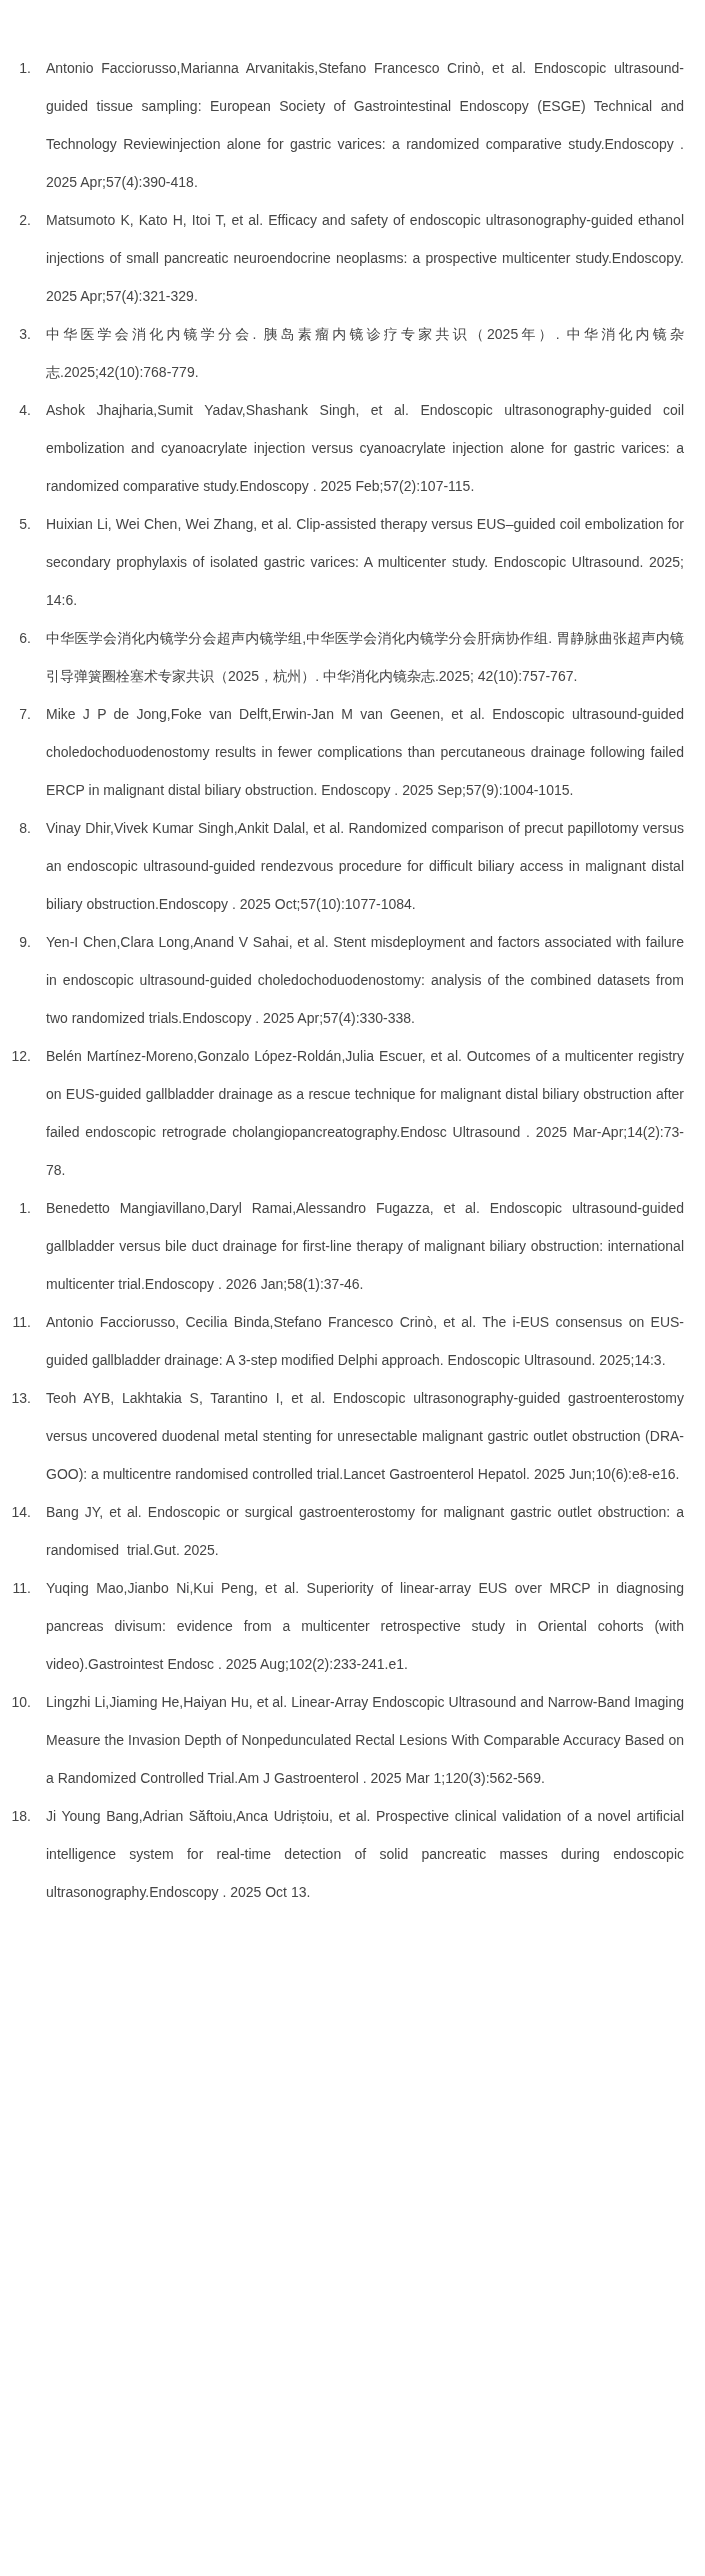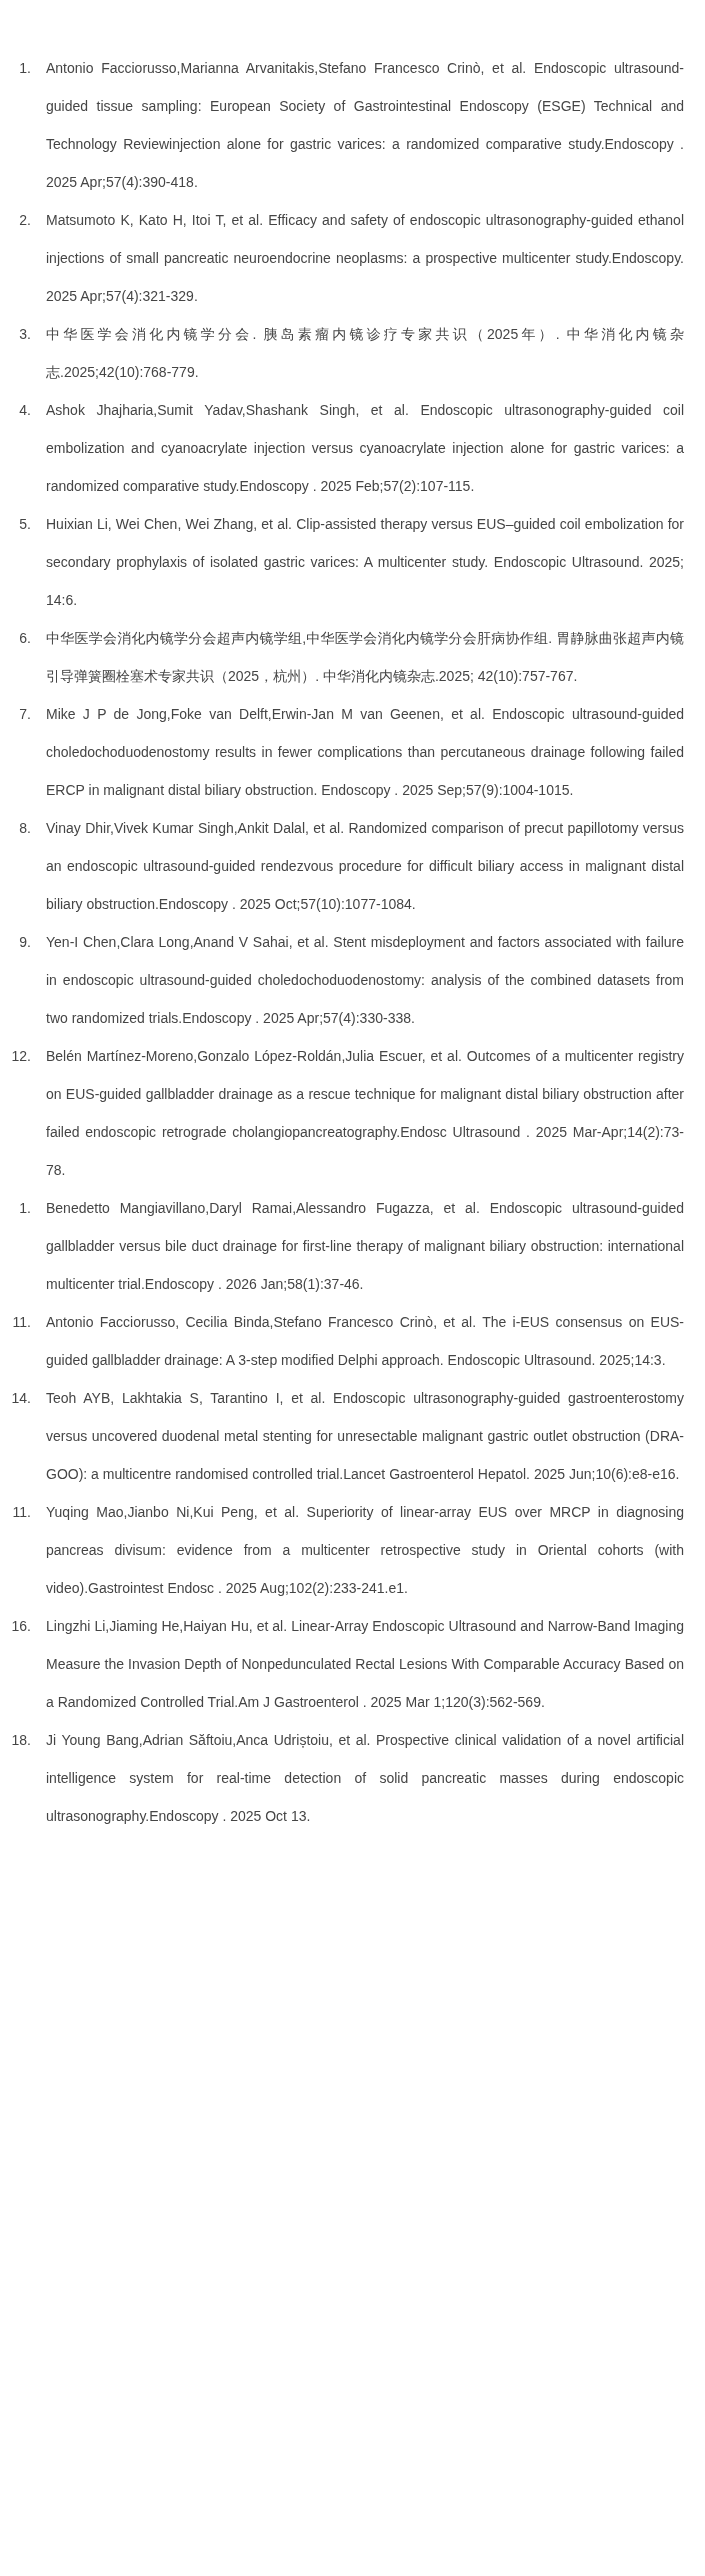--- a/index.html
+++ b/index.html
@@ -101,32 +101,36 @@
     <span class="ref-num">1.</span>
     <span class="ref-text">Benedetto Mangiavillano,Daryl Ramai,Alessandro Fugazza, et al. Endoscopic ultrasound-guided gallbladder versus bile duct drainage for first-line therapy of malignant biliary obstruction: international multicenter trial.Endoscopy . 2026 Jan;58(1):37-46.</span>
   </li>
 
   <li class="ref-item">
     <span class="ref-num">11.</span>
     <span class="ref-text">Antonio Facciorusso, Cecilia Binda,Stefano Francesco Crinò, et al. The i-EUS consensus on EUS-guided gallbladder drainage: A 3-step modified Delphi approach. Endoscopic Ultrasound. 2025;14:3.</span>
   </li>
 
   <li class="ref-item">
-    <span class="ref-num">14.</span>
+    <span class="ref-num">13.</span>
     <span class="ref-text">Teoh AYB, Lakhtakia S, Tarantino I, et al. Endoscopic ultrasonography-guided gastroenterostomy versus uncovered duodenal metal stenting for unresectable malignant gastric outlet obstruction (DRA-GOO): a multicentre randomised controlled trial.Lancet Gastroenterol Hepatol. 2025 Jun;10(6):e8-e16.</span>
   </li>
 
+  <li class="ref-item">
+    <span class="ref-num">14.</span>
+    <span class="ref-text">Bang JY, et al. Endoscopic or surgical gastroenterostomy for malignant gastric outlet obstruction: a randomised&nbsp; trial.Gut. 2025.</span>
+  </li>
 
   <li class="ref-item">
     <span class="ref-num">11.</span>
     <span class="ref-text">Yuqing Mao,Jianbo Ni,Kui Peng, et al. Superiority of linear-array EUS over MRCP in diagnosing pancreas divisum: evidence from a multicenter retrospective study in Oriental cohorts (with video).Gastrointest Endosc . 2025 Aug;102(2):233-241.e1.</span>
   </li>
 
   <li class="ref-item">
-    <span class="ref-num">16.</span>
+    <span class="ref-num">10.</span>
     <span class="ref-text">Lingzhi Li,Jiaming He,Haiyan Hu, et al. Linear-Array Endoscopic Ultrasound and Narrow-Band Imaging Measure the Invasion Depth of Nonpedunculated Rectal Lesions With Comparable Accuracy Based on a Randomized Controlled Trial.Am J Gastroenterol . 2025 Mar 1;120(3):562-569.</span>
   </li>
 
   <li class="ref-item">
     <span class="ref-num">18.</span>
     <span class="ref-text">Ji Young Bang,Adrian Săftoiu,Anca Udriștoiu, et al. Prospective clinical validation of a novel artificial intelligence system for real-time detection of solid pancreatic masses during endoscopic ultrasonography.Endoscopy . 2025 Oct 13.</span>
   </li>
 </ol>
 </div>
 

